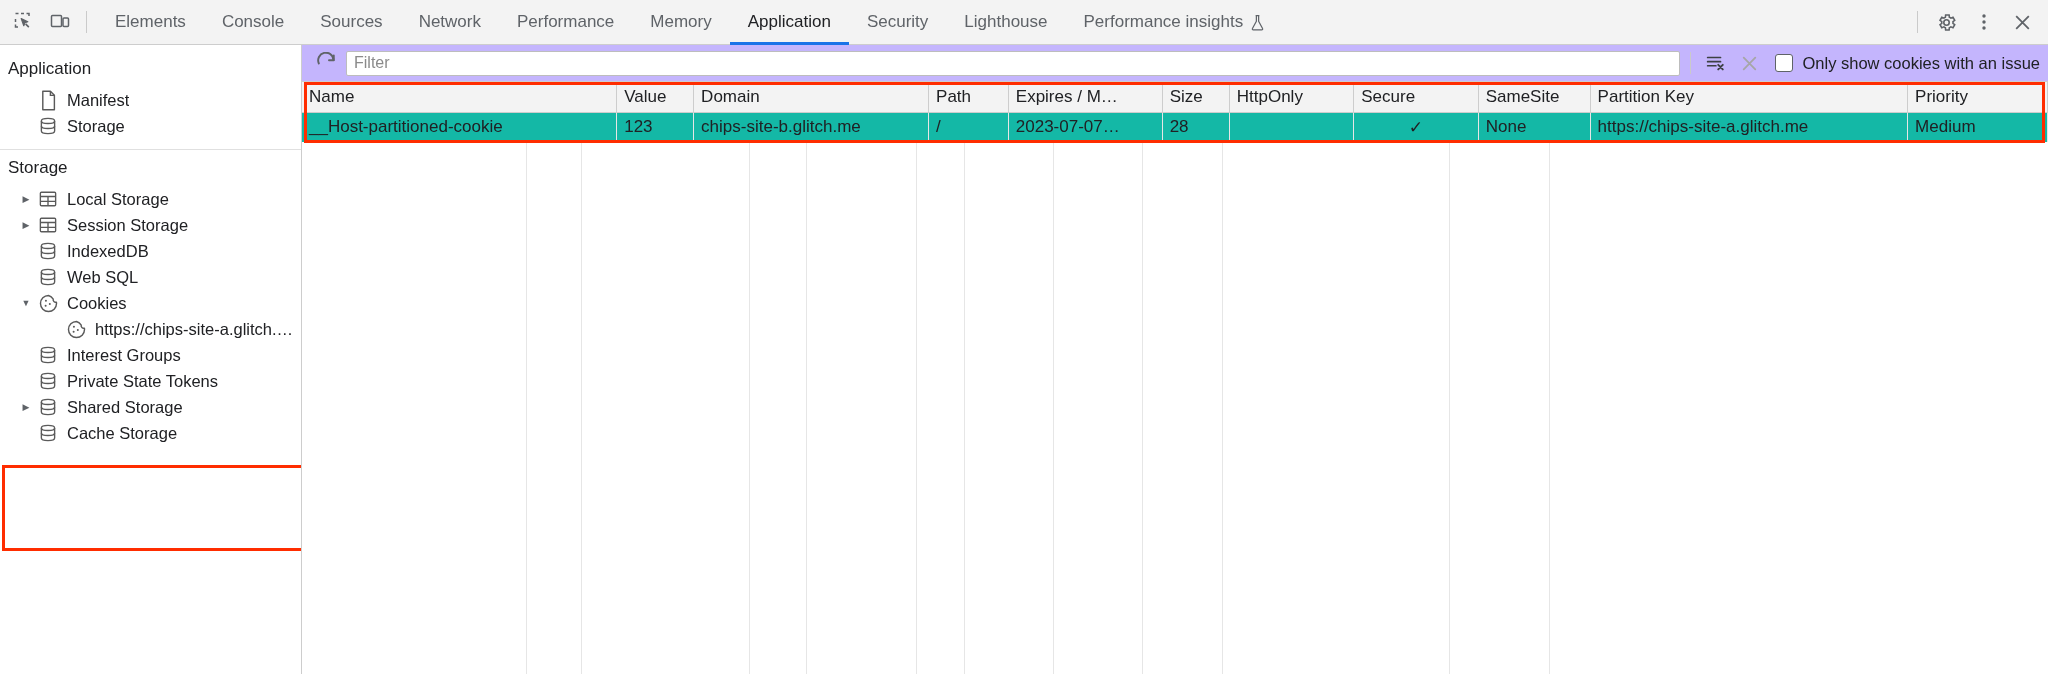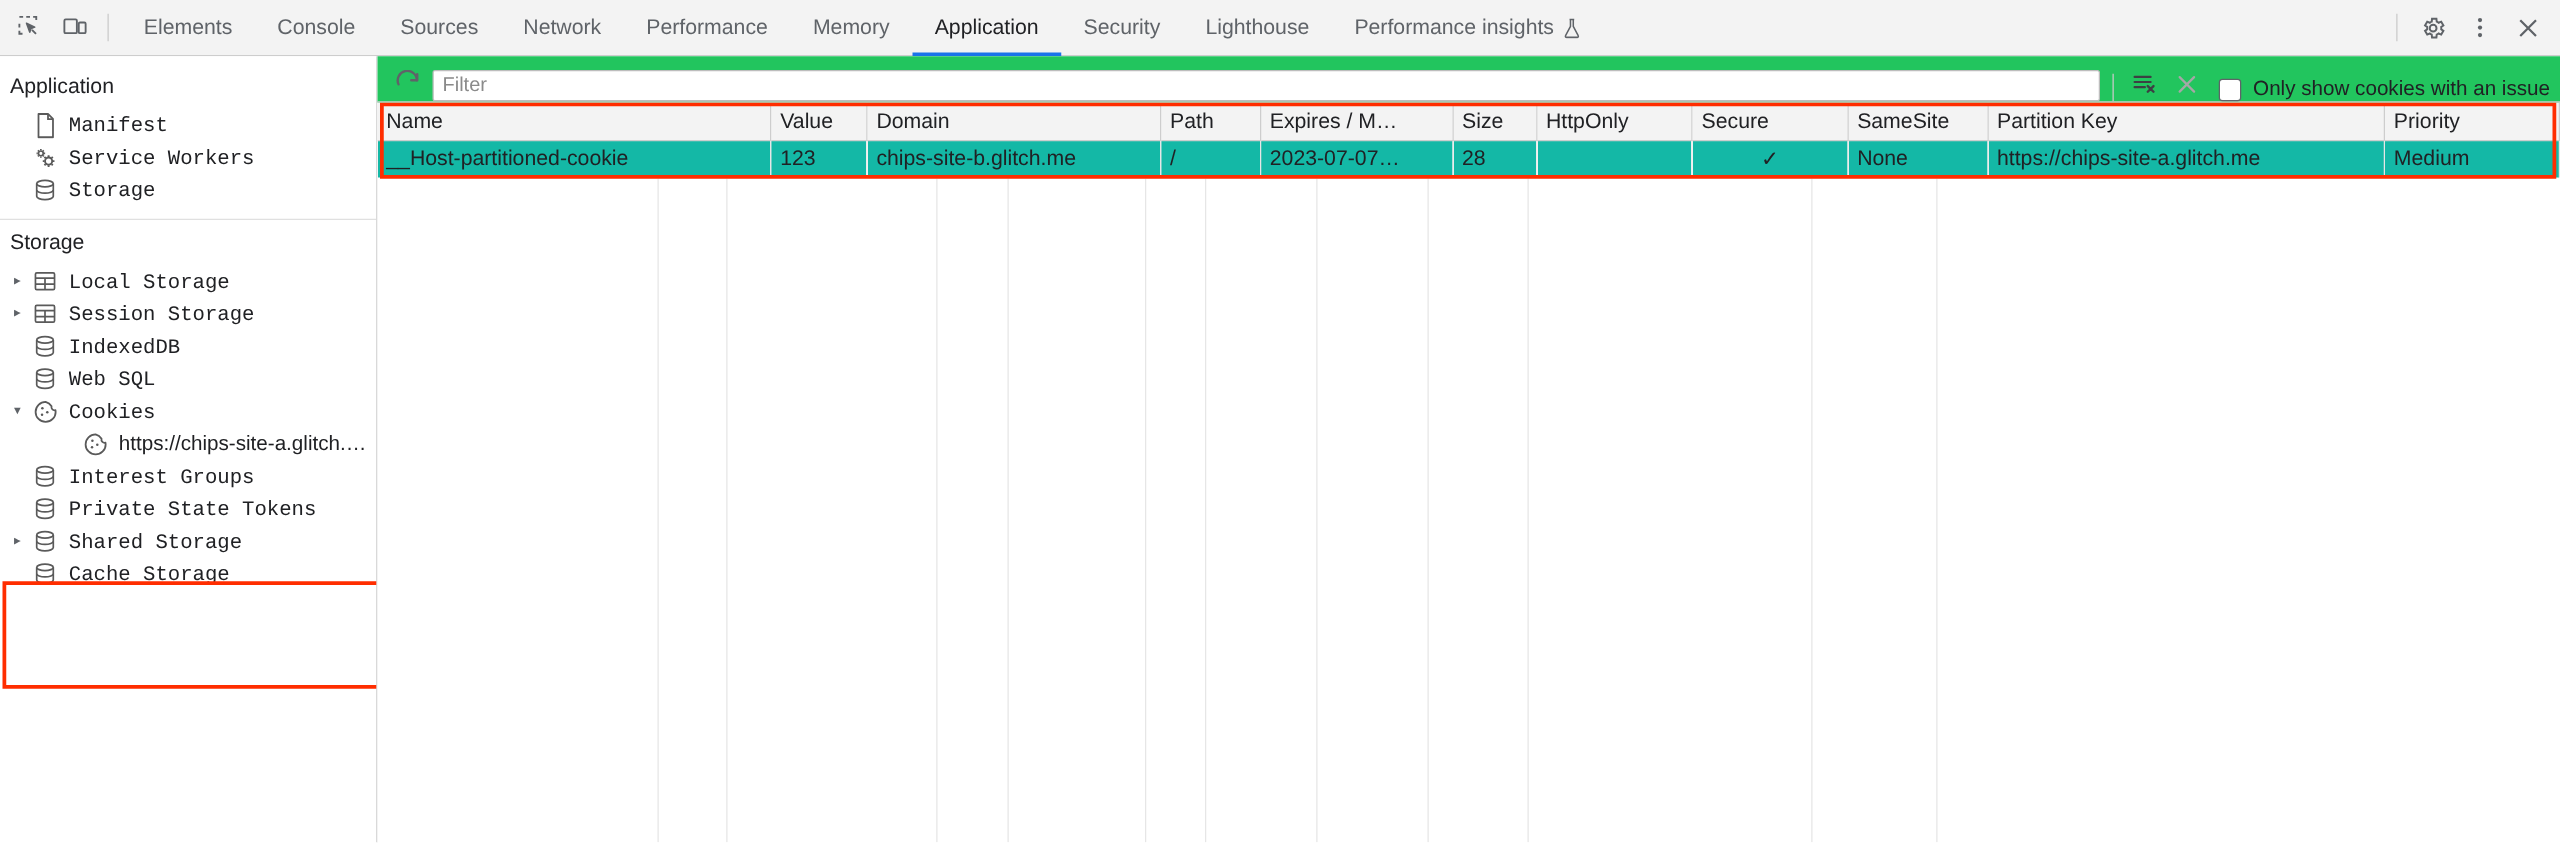--- a/index.html
+++ b/index.html
@@ -78,39 +78,39 @@
     width: 20px; min-width: 20px; display: flex; align-items: center; justify-content: center;
     color: #5f6368; font-size: 9px;
   }
   .tw-arrow.spacer { visibility: hidden; }
   .tw-icon {
     width: 24px; min-width: 24px; height: 22px;
     display: flex; align-items: center; justify-content: center;
     color: #5a5a5a; margin-right: 7px;
   }
   .tw-label { overflow: hidden; text-overflow: ellipsis; }
-  .indent-1 { padding-left: 4px; font-family: Liberation Mono, monospace; }
+  .indent-1 { padding-left: 16px; }
   .indent-2 { padding-left: 44px; }
 
   
   .hl-box {
     position: absolute;
     border: 3px solid #ff2d00;
     pointer-events: none;
     z-index: 30;
   }
 
   
   .main-panel { flex: 1; min-width: 0; display: flex; flex-direction: column; background:#fff; position: relative; }
 
   .filter-bar {
     height: 37px; min-height: 37px;
-    background: #22c55e;
+    background: #c4b5fd;
     border-bottom: 1px solid #cdcdcd;
-    display: flex; align-items: flex-end;
+    display: flex; align-items: center;
     padding: 0 8px 0 10px;
     gap: 6px;
   }
   .refresh-btn {
     width: 28px; height: 28px; display:flex; align-items:center; justify-content:center;
     color: #5f6368; flex: none;
   }
   .filter-input {
     flex: 1; min-width: 0; height: 25px;
     background: #fff; border: 1px solid #bdbdbd; border-radius: 2px;
@@ -255,32 +255,20 @@
           <div class="side-group">
             <div class="tree-item indent-1">
               <span class="tw-arrow spacer">▶</span>
               <span class="tw-icon">
                 <svg width="19" height="21" viewBox="0 0 20 22" fill="none" stroke="currentColor" stroke-width="1.5">
                   <path d="M4 1.2h8l4.2 4.2V20.8H4z" stroke-linejoin="round"></path>
                   <path d="M12 1.3v4.3h4.2"></path>
                 </svg>
               </span>
               <span class="tw-label">Manifest</span>
-            </div>
-            <div class="tree-item indent-1">
-              <span class="tw-arrow spacer">▶</span>
-              <span class="tw-icon">
-                <svg width="21" height="21" viewBox="0 0 22 22" fill="none" stroke="currentColor" stroke-width="1.4">
-                  <circle cx="7" cy="7" r="2"></circle>
-                  <path d="M7 3.4v1M7 10.6v-1M3.4 7h1M10.6 7h-1M4.5 4.5l.7.7M9.5 9.5l-.7-.7M9.5 4.5l-.7.7M4.5 9.5l.7-.7"></path>
-                  <circle cx="13.5" cy="13.5" r="3" stroke-width="1.6"></circle>
-                  <path d="M13.5 8.6v1.4M13.5 18.4V17M8.6 13.5H10M18.4 13.5H17M10 10l1 1M17 17l-1-1M17 10l-1 1M10 17l1-1" stroke-width="1.6"></path>
-                </svg>
-              </span>
-              <span class="tw-label">Service Workers</span>
             </div>
             <div class="tree-item indent-1">
               <span class="tw-arrow spacer">▶</span>
               <span class="tw-icon">
                 <svg width="20" height="20" viewBox="0 0 22 22" fill="none" stroke="currentColor" stroke-width="1.5">
                   <ellipse cx="11" cy="5.4" rx="7.3" ry="2.8"></ellipse>
                   <path d="M3.7 5.4v11.2c0 1.55 3.27 2.8 7.3 2.8s7.3-1.25 7.3-2.8V5.4"></path>
                   <path d="M3.7 11c0 1.55 3.27 2.8 7.3 2.8s7.3-1.25 7.3-2.8"></path>
                 </svg>
               </span>

